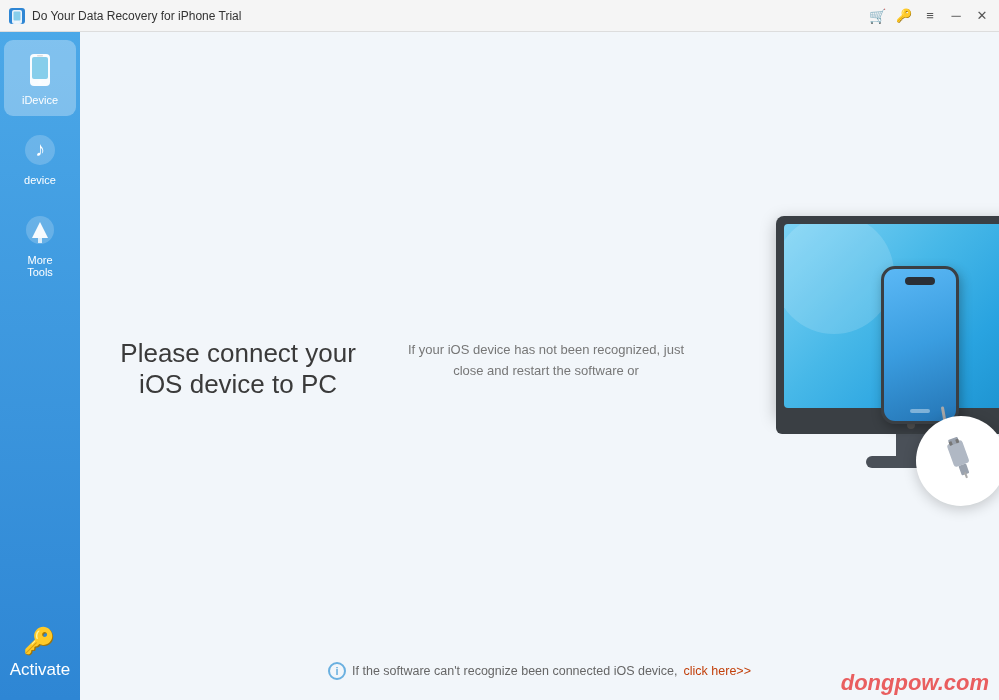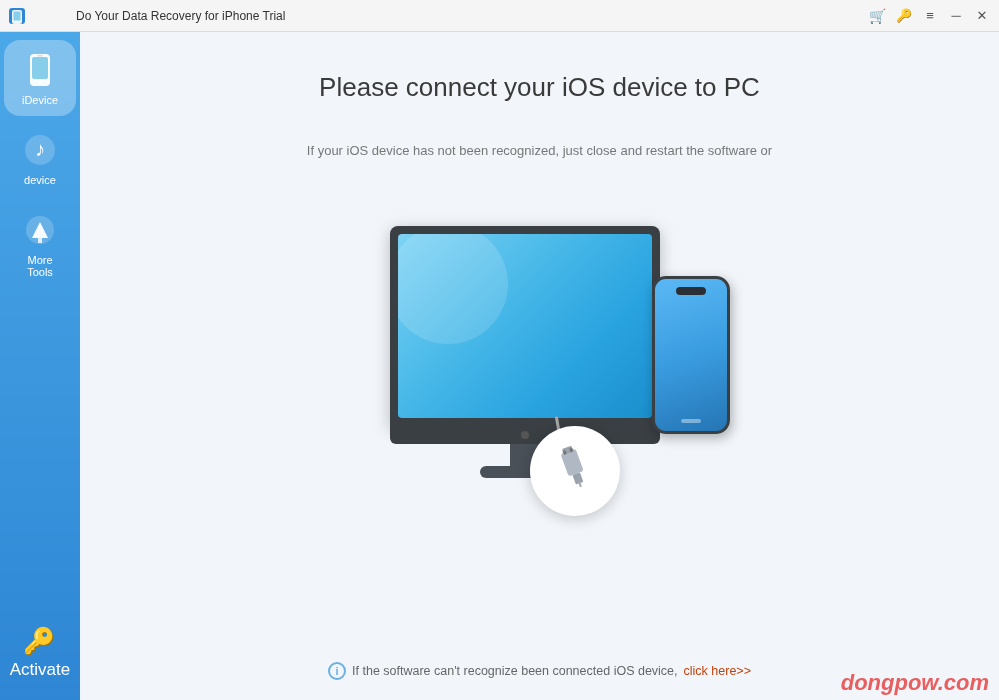--- a/index.html
+++ b/index.html
@@ -13,21 +13,20 @@
 
     
     .title-bar {
       height: 32px;
       background: #f5f5f5;
       border-bottom: 1px solid #ddd;
       display: flex;
       align-items: center;
       padding: 0 8px;
       user-select: none;
-      gap: 44px;
     }
     .title-bar-icon {
       width: 18px;
       height: 18px;
       margin-right: 6px;
     }
     .title-bar-text {
       font-size: 12px;
       color: #333;
       flex: 1;
@@ -67,21 +66,21 @@
       position: relative;
     }
 
     .sidebar-item {
       width: 72px;
       display: flex;
       flex-direction: column;
       align-items: center;
       padding: 10px 16px;
       cursor: pointer;
-      border-radius: 16px;
+      border-radius: 9px;
       margin-bottom: 4px;
     }
     .sidebar-item.active {
       background: rgba(255,255,255,0.3);
     }
     .sidebar-item-icon {
       width: 40px;
       height: 40px;
       display: flex;
       align-items: center;
@@ -121,21 +120,21 @@
       font-size: 17px;
       color: white;
       font-weight: 500;
     }
 
     
     .content {
       flex: 1;
       background: #f2f6fa;
       display: flex;
-      flex-direction: column;
+      flex-direction: row;
       align-items: center;
       padding: 40px 20px 20px;
       position: relative;
       gap: 24px;
     }
 
     .main-title {
       font-size: 26px;
       color: #3a3a3a;
       font-weight: 400;

